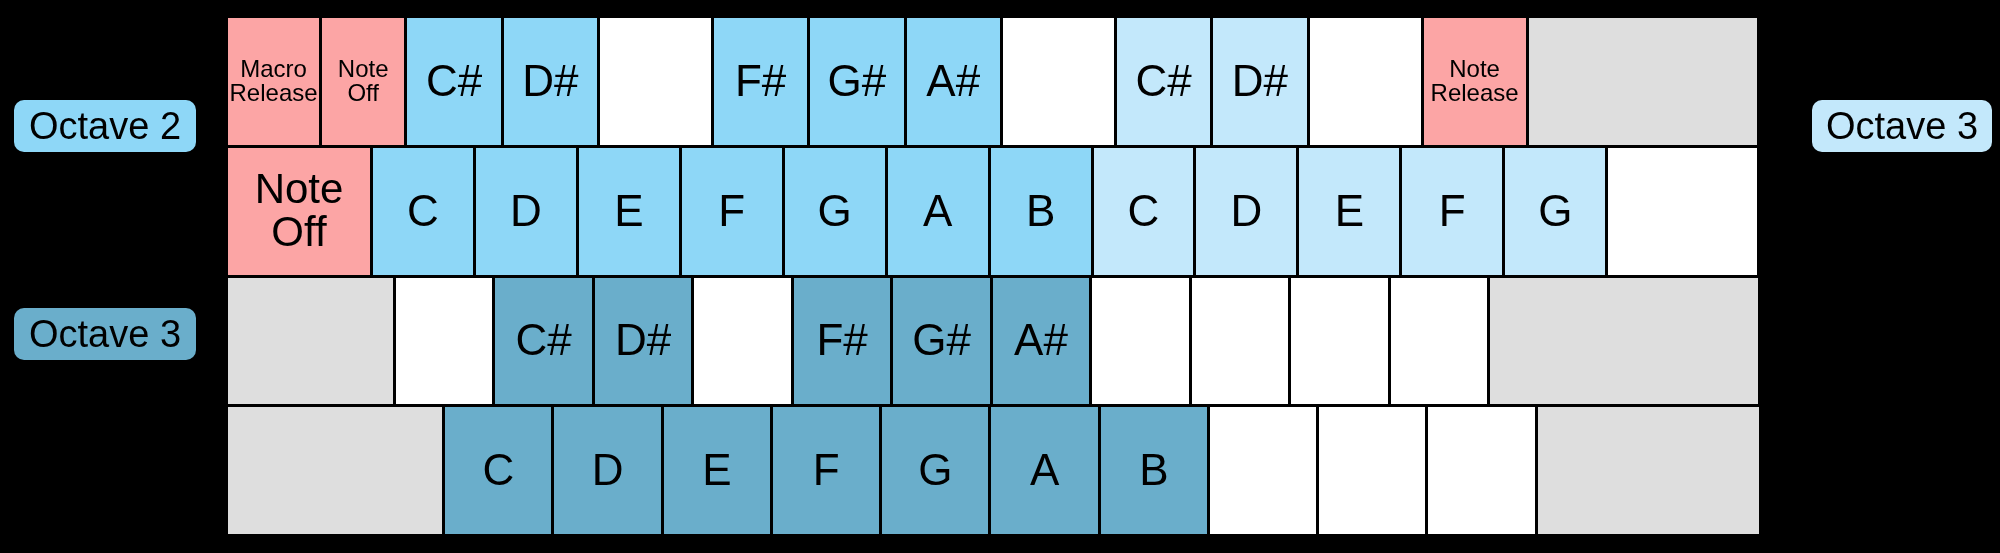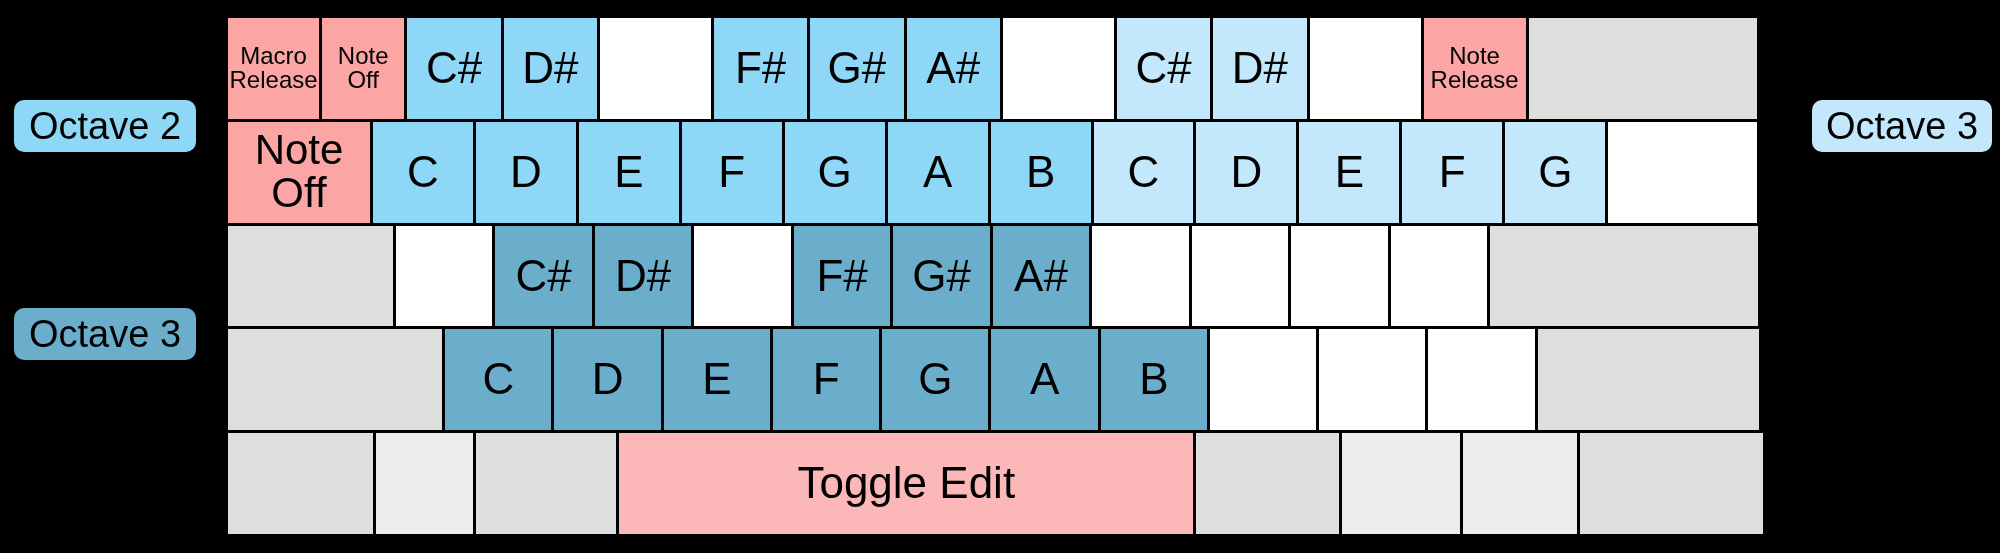--- a/index.html
+++ b/index.html
@@ -174,25 +174,15 @@
         <div class="key k-blue-dk t-big" style="flex: 0 0 7.13224%;">E</div>
         <div class="key k-blue-dk t-big" style="flex: 0 0 7.13224%;">F</div>
         <div class="key k-blue-dk t-big" style="flex: 0 0 7.13224%;">G</div>
         <div class="key k-blue-dk t-big" style="flex: 0 0 7.13224%;">A</div>
         <div class="key k-blue-dk t-big" style="flex: 0 0 7.13224%;">B</div>
         <div class="key k-white t-big" style="flex: 0 0 7.13224%;"></div>
         <div class="key k-white t-big" style="flex: 0 0 7.13224%;"></div>
         <div class="key k-white t-big" style="flex: 0 0 7.13224%;"></div>
         <div class="key k-grey t-big" style="flex: 0 0 14.5617%;"></div>
       </div>
-      <div class="kb-row">
-        <div class="key k-grey t-big" style="flex: 0 0 9.61832%;"></div>
-        <div class="key k-grey2 t-big" style="flex: 0 0 6.56489%;"></div>
-        <div class="key k-grey t-big" style="flex: 0 0 9.31298%;"></div>
-        <div class="key k-pink t-toggle" style="flex: 0 0 37.4046%;">Toggle Edit</div>
-        <div class="key k-grey t-big" style="flex: 0 0 9.46565%;"></div>
-        <div class="key k-grey2 t-big" style="flex: 0 0 7.93893%;"></div>
-        <div class="key k-grey2 t-big" style="flex: 0 0 7.63359%;"></div>
-        <div class="key k-grey t-big" style="flex: 0 0 12.0611%;"></div>
-      </div>
     </div>
 
 </div>
 
 </body></html>

